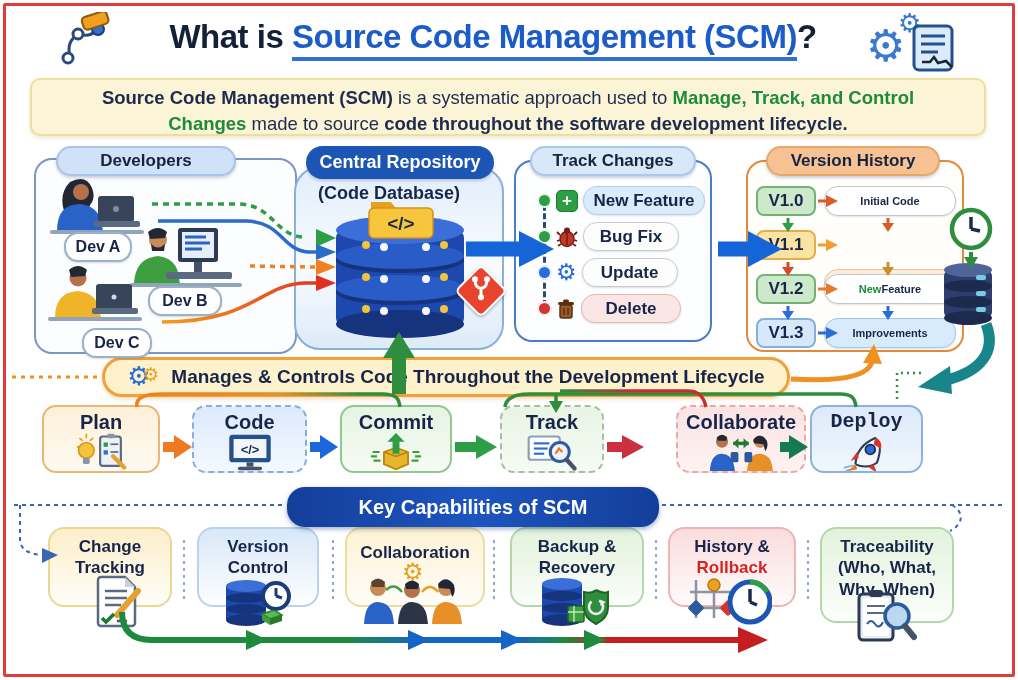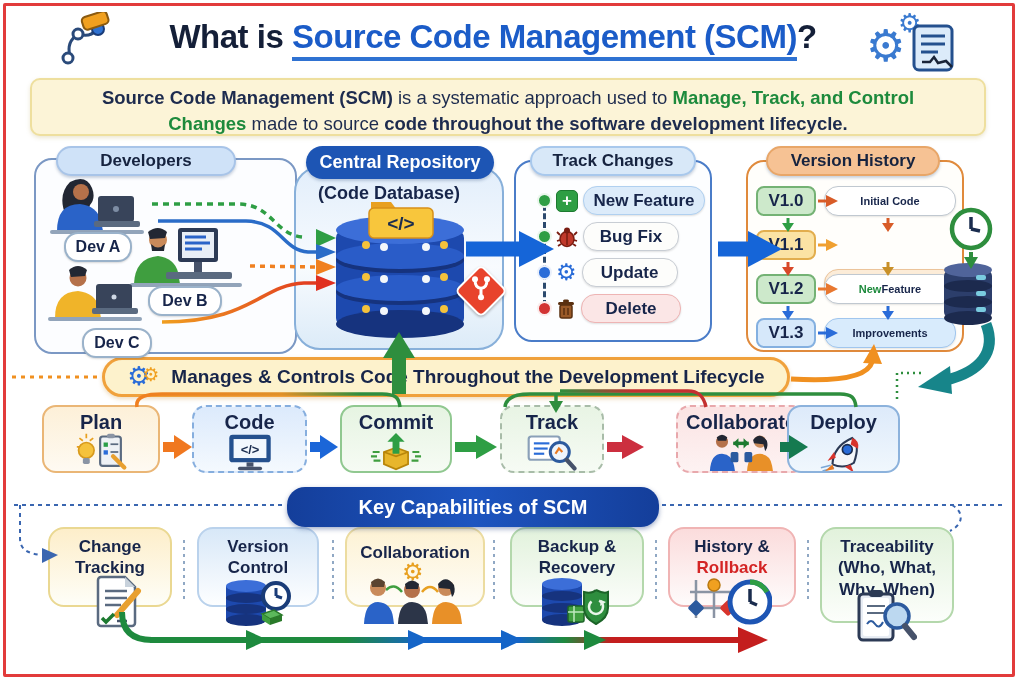--- a/index.html
+++ b/index.html
@@ -323,21 +323,21 @@
       <circle cx="64" cy="10" r="7" fill="#c98a5a"></circle>
         <path d="M56 8 q8 -10 16 1 q2 8 -2 12 l-2 -8 -11 -1 z" fill="#222733"></path>
       <path d="M49 44 q1 -20 15 -20 q12 1 14 14 l1 6 z" fill="#e89028"></path>
       <path d="M33 12 h18" stroke="#1d7a30" stroke-width="4"></path>
       <polygon points="33,12 39,6 39,18" fill="#1d7a30"></polygon>
       <polygon points="51,12 45,6 45,18" fill="#1d7a30"></polygon>
       <rect x="30" y="22" width="9" height="12" rx="2" fill="#2c5a9e"></rect>
       <rect x="46" y="22" width="9" height="12" rx="2" fill="#2c5a9e"></rect>
     </svg>
   </div>
-  <div class="step" style="left:787px;width:113px;background:linear-gradient(180deg,#ddeafa,#f0f7fd);border:2px solid #8cb2dc;">
+  <div class="step" style="left:810px;width:113px;background:linear-gradient(180deg,#ddeafa,#f0f7fd);border:2px solid #8cb2dc;font-family:Liberation Mono, monospace;">
     <div class="step-label">Deploy</div>
     <svg width="60" height="46" viewBox="0 0 60 46">
       <path d="M2 42 l12 -3 M4 46 l14 -4" stroke="#7aa8d8" stroke-width="2"></path>
       <path d="M16 38 Q17 16 40 6 Q50 14 42 36 Q30 44 16 38" fill="#f4f7fa" stroke="#2c3a55" stroke-width="2.5"></path>
       <path d="M40 6 q9 3 7 13 l-9 -5 z" fill="#d8342c"></path>
       <path d="M20 30 l-10 4 8 -11 z" fill="#d8342c"></path>
       <path d="M38 38 l4 10 -11 -7 z" fill="#d8342c"></path>
       <circle cx="34" cy="20" r="6" fill="#2a6cd8" stroke="#1a2c4e" stroke-width="2"></circle>
       <path d="M16 38 l-9 8 11 -2 z" fill="#e87820"></path>
     </svg>

